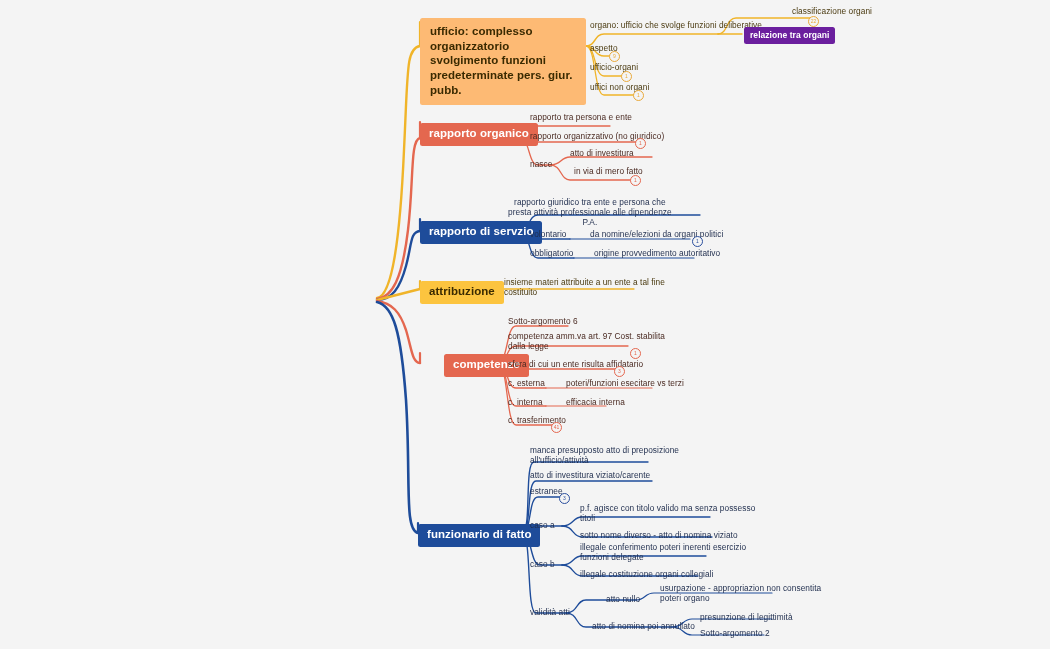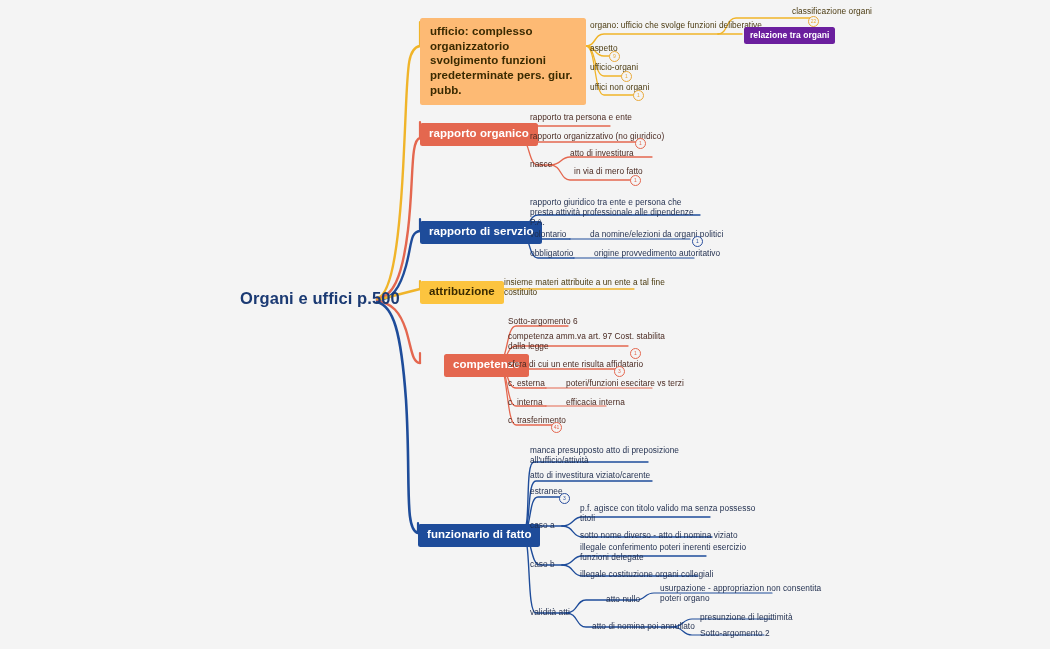--- a/index.html
+++ b/index.html
@@ -169,21 +169,20 @@
 
       <path d="M522,533 C532,533 526,613 536,613 L566,613" stroke="#1e4c9a" stroke-width="1.4"></path>
       <path d="M566,613 C578,613 576,600 586,600 L636,600" stroke="#1e4c9a" stroke-width="1.3"></path>
       <path d="M636,600 C646,600 644,593 654,593 L772,593" stroke="#1e4c9a" stroke-width="1.2"></path>
       <path d="M566,613 C578,613 576,627 586,627 L672,627" stroke="#1e4c9a" stroke-width="1.3"></path>
       <path d="M672,627 C684,627 682,619 692,619 L772,619" stroke="#1e4c9a" stroke-width="1.2"></path>
       <path d="M672,627 C684,627 682,635 692,635 L764,635" stroke="#1e4c9a" stroke-width="1.2"></path>
     </g>
   </svg>
 
-  <div class="node root" style="left:240px; top:289px;">Organi e uffici p.500</div>
 
   <div class="node pill orange" style="left:420px; top:18px; width:146px;">ufficio: complesso organizzatorio
 svolgimento funzioni
 predeterminate pers. giur. pubb.</div>
 
   <div class="node leaf orange" style="left:590px; top:21px;">organo: ufficio che svolge funzioni deliberative</div>
   <div class="node leaf orange" style="left:792px; top:7px;">classificazione organi</div>
   <div class="badge orange" style="left:808px; top:16px;">22</div>
   <div class="node pill purple" style="left:744px; top:27px;">relazione tra organi</div>
 
@@ -202,21 +201,21 @@
   <div class="node leaf red" style="left:530px; top:132px;">rapporto organizzativo (no giuridico)</div>
   <div class="badge red" style="left:635px; top:138px;">1</div>
 
   <div class="node leaf red" style="left:530px; top:160px;">nasce</div>
   <div class="node leaf red" style="left:570px; top:149px;">atto di investitura</div>
   <div class="node leaf red" style="left:574px; top:167px;">in via di mero fatto</div>
   <div class="badge red" style="left:630px; top:175px;">1</div>
 
   <div class="node pill blue" style="left:420px; top:221px;">rapporto di servzio</div>
 
-  <div class="node leaf blue" style="left:530px; top:198px;">rapporto giuridico tra ente e persona che
+  <div class="node leaf blue" style="left:508px; top:198px;text-align:center;">rapporto giuridico tra ente e persona che
 presta attività professionale alle dipendenze
 P.A.</div>
 
   <div class="node leaf blue" style="left:530px; top:230px;">volontario</div>
   <div class="node leaf blue" style="left:590px; top:230px;">da nomine/elezioni da organi politici</div>
   <div class="badge blue" style="left:692px; top:236px;">1</div>
 
   <div class="node leaf blue" style="left:530px; top:249px;">obbligatorio</div>
   <div class="node leaf blue" style="left:594px; top:249px;">origine provvedimento autoritativo</div>
 

